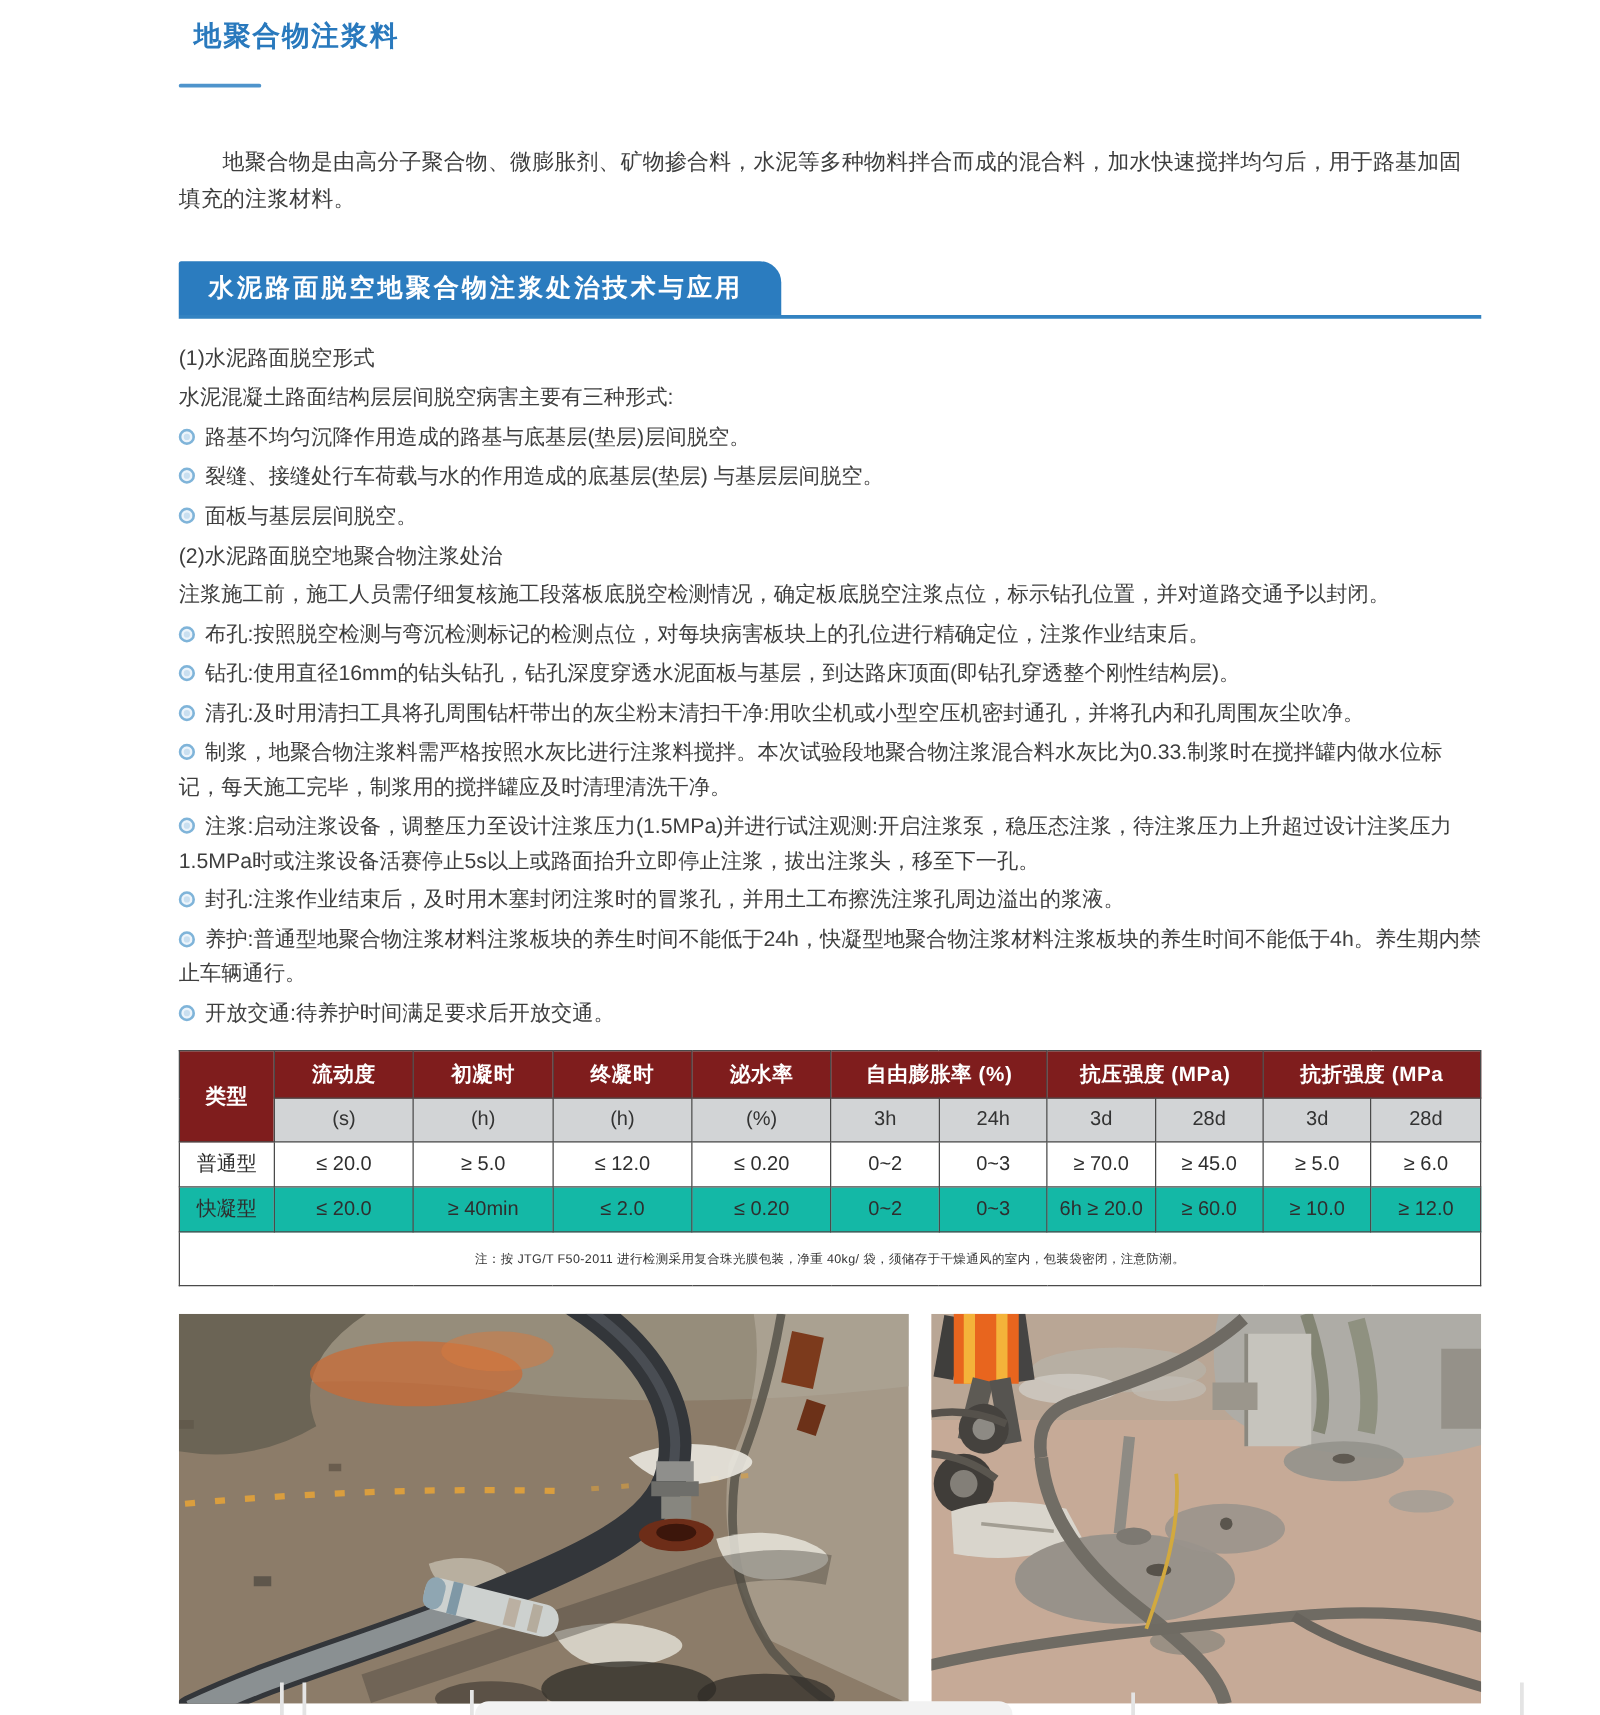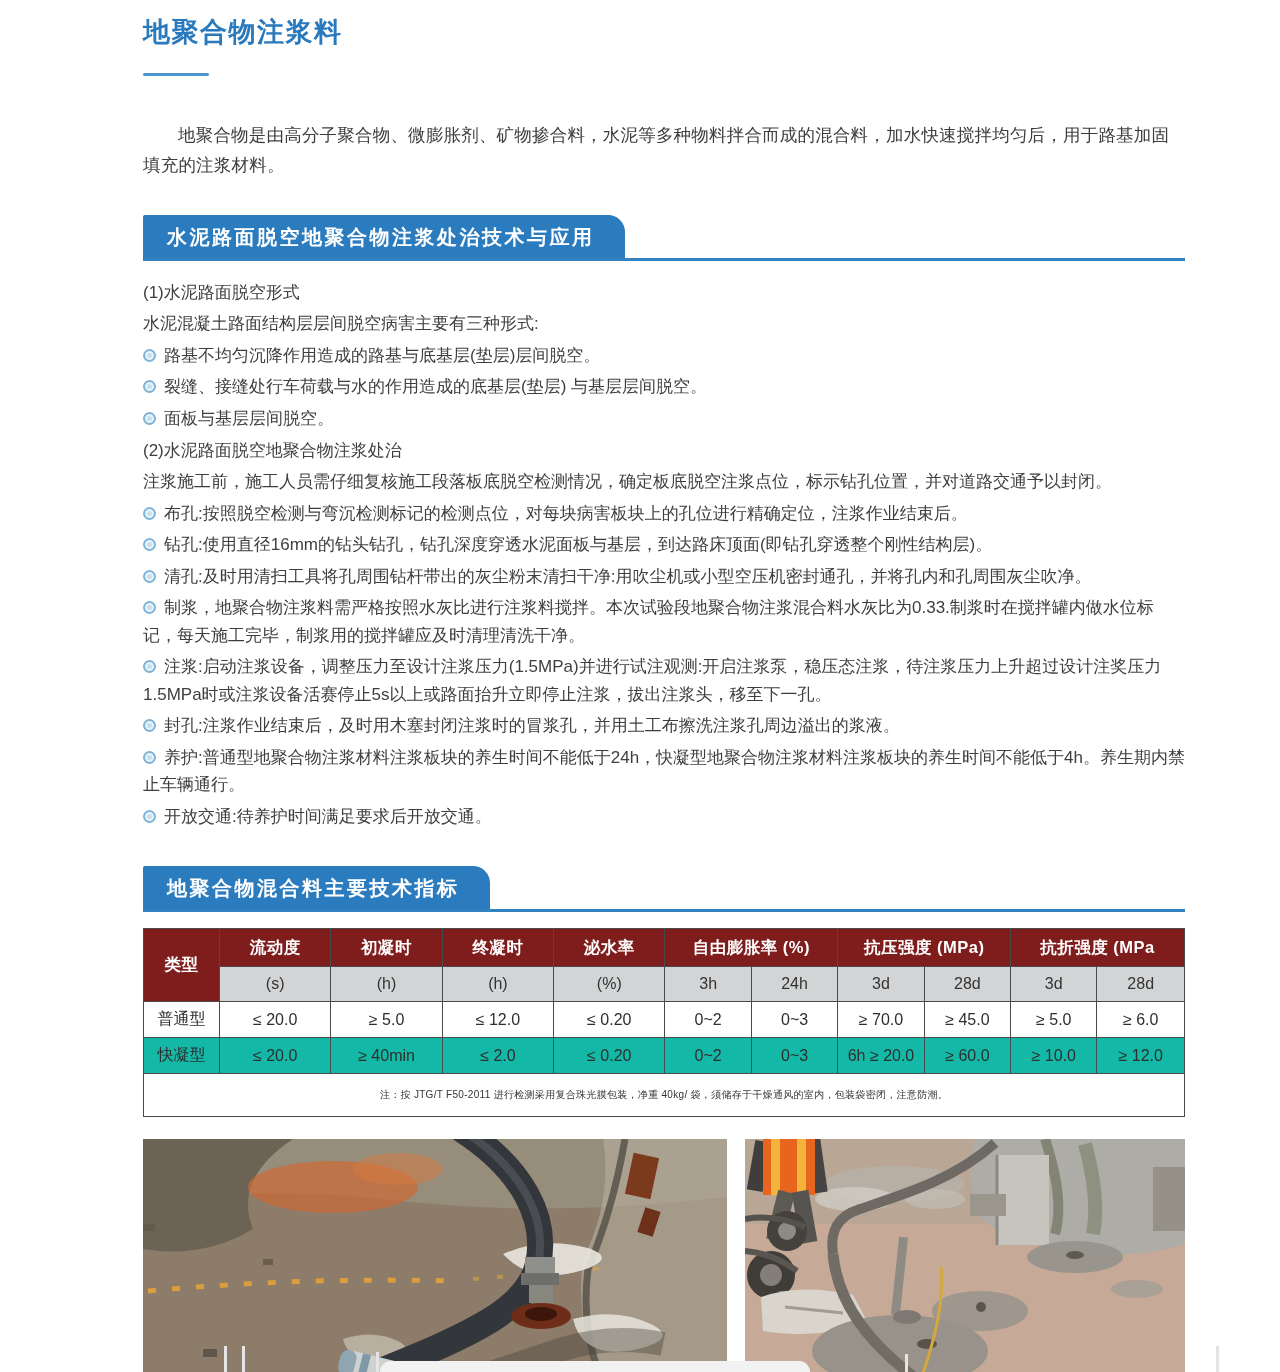--- a/index.html
+++ b/index.html
@@ -5,21 +5,21 @@
   html,body { margin:0; padding:0; }
   body {
     width:1280px; height:1372px; background:#ffffff;
     font-family:"Liberation Sans","DejaVu Sans",sans-serif;
     color:#3e3e3e; position:relative; overflow:hidden;
   }
   .page { position:relative; width:1280px; height:1372px; background:#fff; }
   .content { position:absolute; left:143px; top:0; width:1042px; }
 
   
-  .page-title { margin:14px 0 0 0; font-size:27px; font-weight:bold; color:#2979BD; letter-spacing:1.5px; }
+  .page-title { margin:14px 0 0 12px; font-size:22px; font-weight:bold; color:#2979BD; letter-spacing:1.5px; }
   .title-underline { width:66px; height:3px; background:#4E94CC; margin-top:23px; border-radius:2px; }
 
   
   .intro { margin:44px 0 0 0; font-size:17.5px; line-height:1.74; color:#3d3d3d; text-indent:2em; letter-spacing:0.2px; }
 
   
   .banner { border-bottom:3px solid #3282C1; line-height:0; }
   .banner.first { margin-top:34px; }
   .banner.second { margin-top:36px; }
   .banner-pill {
@@ -87,23 +87,20 @@
       <p class="line"><span class="ring"></span><span>布孔:按照脱空检测与弯沉检测标记的检测点位，对每块病害板块上的孔位进行精确定位，注浆作业结束后。</span></p>
       <p class="line"><span class="ring"></span><span>钻孔:使用直径16mm的钻头钻孔，钻孔深度穿透水泥面板与基层，到达路床顶面(即钻孔穿透整个刚性结构层)。</span></p>
       <p class="line"><span class="ring"></span><span>清孔:及时用清扫工具将孔周围钻杆带出的灰尘粉末清扫干净:用吹尘机或小型空压机密封通孔，并将孔内和孔周围灰尘吹净。</span></p>
       <p class="line"><span class="ring"></span><span>制浆，地聚合物注浆料需严格按照水灰比进行注浆料搅拌。本次试验段地聚合物注浆混合料水灰比为0.33.制浆时在搅拌罐内做水位标记，每天施工完毕，制浆用的搅拌罐应及时清理清洗干净。</span></p>
       <p class="line"><span class="ring"></span><span>注浆:启动注浆设备，调整压力至设计注浆压力(1.5MPa)并进行试注观测:开启注浆泵，稳压态注浆，待注浆压力上升超过设计注奖压力1.5MPa时或注浆设备活赛停止5s以上或路面抬升立即停止注浆，拔出注浆头，移至下一孔。</span></p>
       <p class="line"><span class="ring"></span><span>封孔:注浆作业结束后，及时用木塞封闭注浆时的冒浆孔，并用土工布擦洗注浆孔周边溢出的浆液。</span></p>
       <p class="line"><span class="ring"></span><span>养护:普通型地聚合物注浆材料注浆板块的养生时间不能低于24h，快凝型地聚合物注浆材料注浆板块的养生时间不能低于4h。养生期内禁止车辆通行。</span></p>
       <p class="line"><span class="ring"></span><span>开放交通:待养护时间满足要求后开放交通。</span></p>
     </div>
 
-    <div class="banner second">
-      <div class="banner-pill">地聚合物混合料主要技术指标</div>
-    </div>
 
     <table class="spec">
       <colgroup>
         <col style="width:7.3%">
           <col style="width:10.7%">
           <col style="width:10.7%">
           <col style="width:10.7%">
           <col style="width:10.7%">
         <col style="width:8.3%">
           <col style="width:8.3%">

